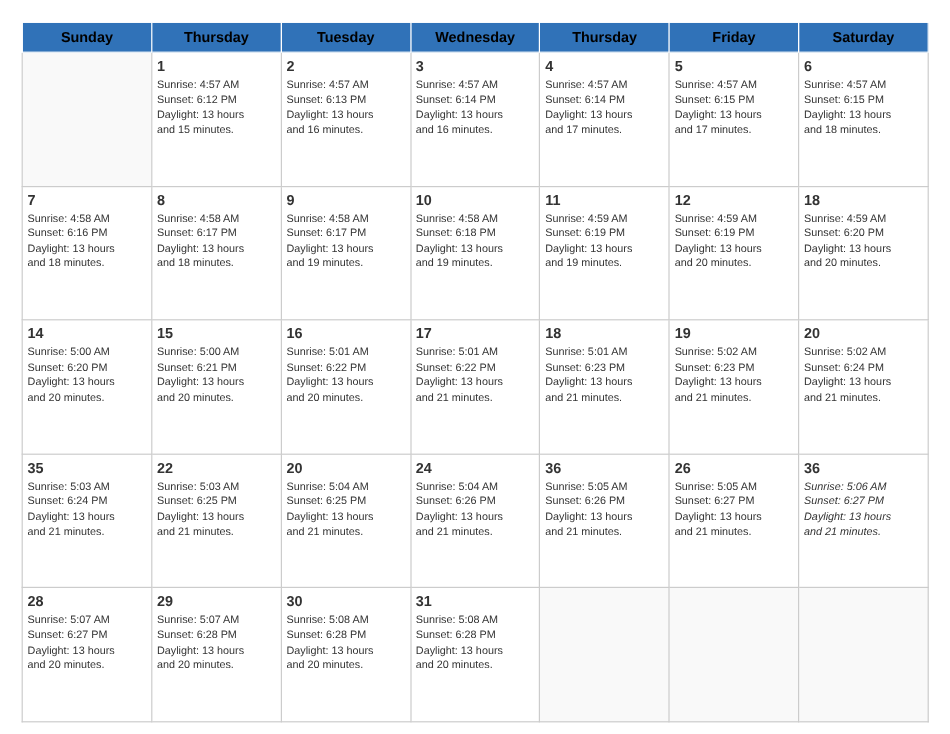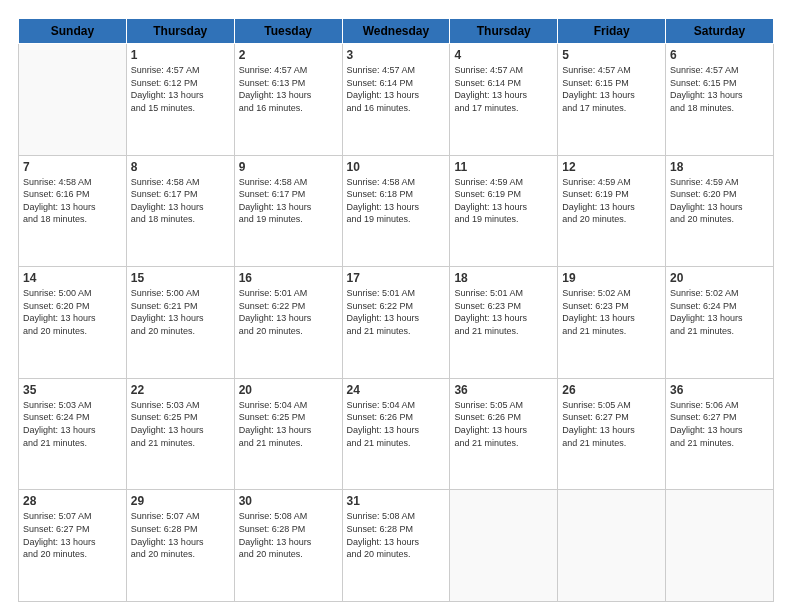--- a/index.html
+++ b/index.html
@@ -282,21 +282,21 @@
           </td>
           <td>
             <span class="day-number">26</span>
             <div class="day-info" style="white-space: pre-line;">Sunrise: 5:05 AM
 Sunset: 6:27 PM
 Daylight: 13 hours
 and 21 minutes.</div>
           </td>
           <td>
             <span class="day-number">36</span>
-            <div class="day-info" style="white-space: pre-line;">Sunrise: 5:06 AM
+            <div class="day-info" style="white-space: pre-line; font-style: italic;">Sunrise: 5:06 AM
 Sunset: 6:27 PM
 Daylight: 13 hours
 and 21 minutes.</div>
           </td>
         </tr>
         <tr>
           <td>
             <span class="day-number">28</span>
             <div class="day-info" style="white-space: pre-line;">Sunrise: 5:07 AM
 Sunset: 6:27 PM

